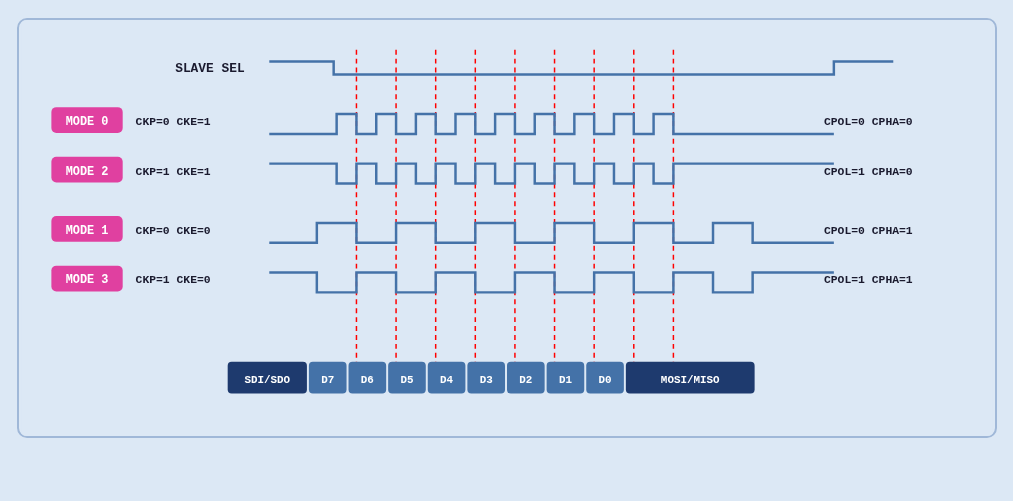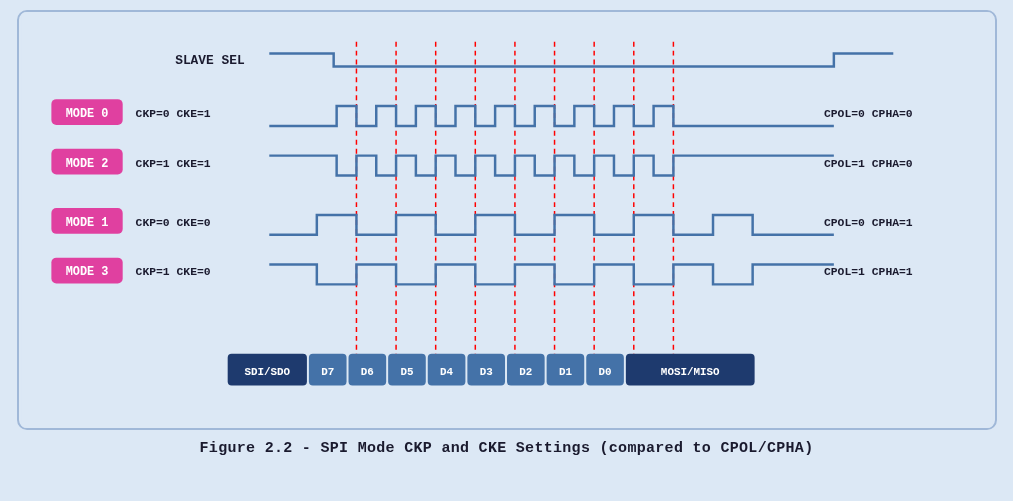--- a/index.html
+++ b/index.html
@@ -11,21 +11,21 @@
       overflow: hidden;
     }
     .outer {
       width: 1013px;
       height: 501px;
       background: #dce8f5;
       display: flex;
       flex-direction: column;
       align-items: center;
       justify-content: flex-start;
-      padding: 10px 12px 8px 12px;
+      padding: 18px 12px 8px 12px;
     }
     .diagram-box {
       background: #dce8f5;
       border: 2px solid #a0b8d8;
       border-radius: 10px;
       width: 980px;
       height: 420px;
       position: relative;
       overflow: hidden;
     }
@@ -122,14 +122,13 @@
       <text x="549" y="366" font-family="Courier New, monospace" font-size="11" font-weight="bold" fill="white" text-anchor="middle">D1</text>
 
       <rect x="570" y="345" width="38" height="32" rx="4" fill="#4472a8"></rect>
       <text x="589" y="366" font-family="Courier New, monospace" font-size="11" font-weight="bold" fill="white" text-anchor="middle">D0</text>
 
       <rect x="610" y="345" width="130" height="32" rx="4" fill="#1e3a6e"></rect>
       <text x="675" y="366" font-family="Courier New, monospace" font-size="11" font-weight="bold" fill="white" text-anchor="middle">MOSI/MISO</text>
     </svg>
   </div>
 
-  <div class="caption">Figure 2.2 - SPI Mode CKP and CKE Settings (compared to CPOL/CPHA)</div>
 </div>
 
 </body></html>

